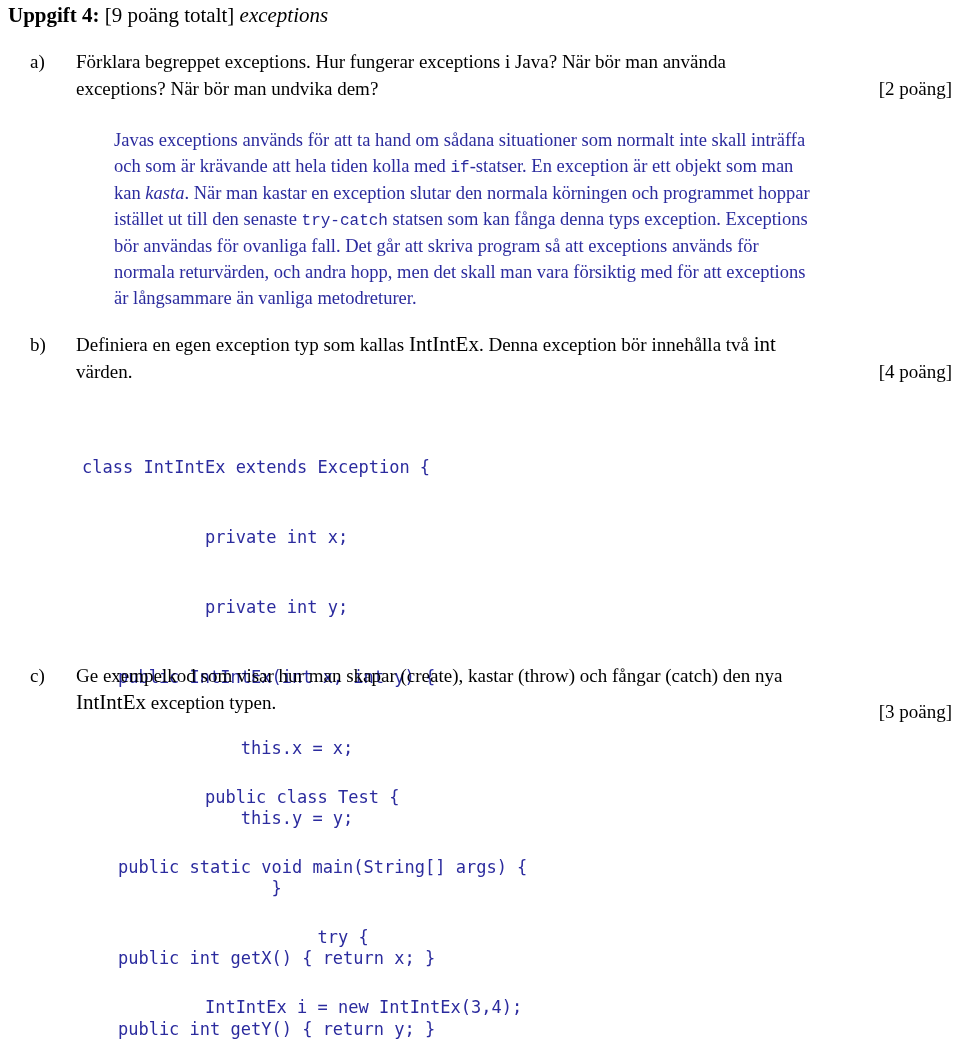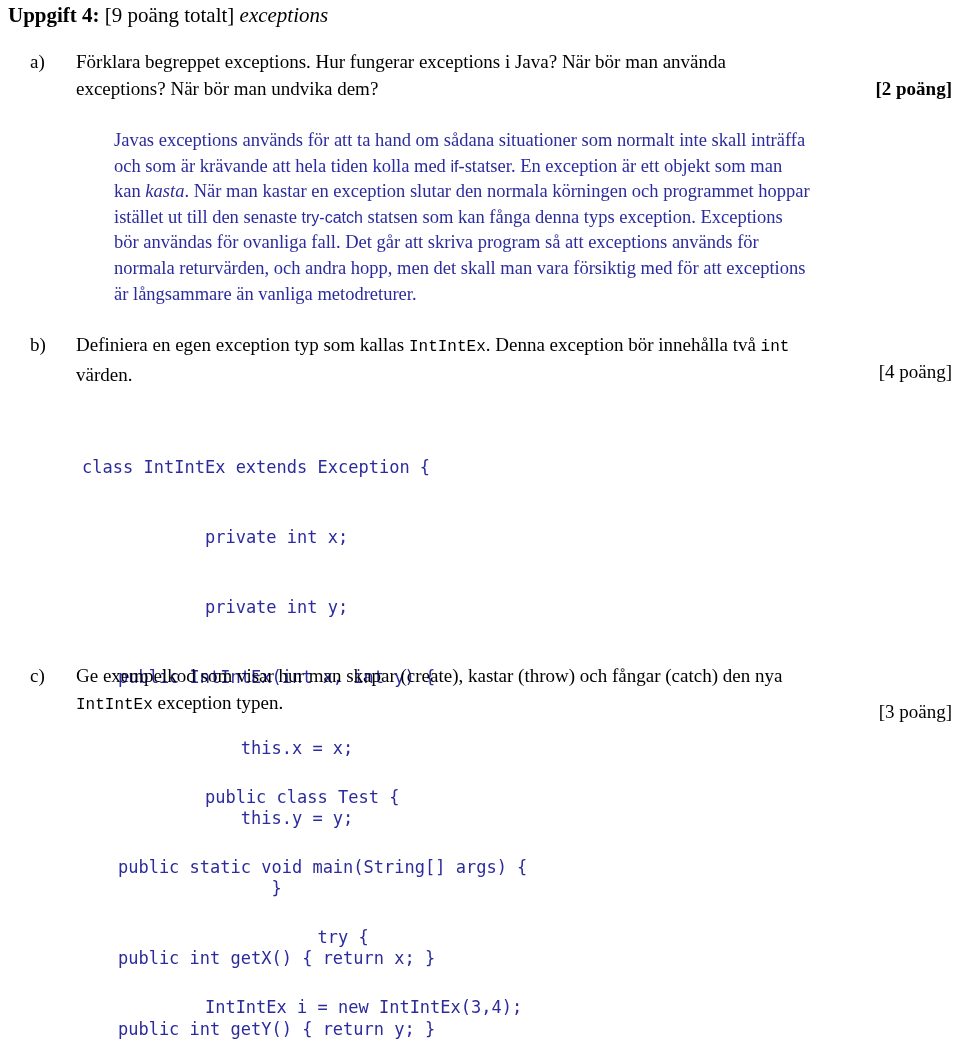--- a/index.html
+++ b/index.html
@@ -51,22 +51,22 @@
     line-height: 27px;
   }
   .q-body {
     margin-left: 46px;
     font-size: 19px;
     line-height: 27px;
     position: relative;
   }
   .q-line { display: block; white-space: nowrap; }
   .mono-inline {
-    font-family: Liberation Mono, monospace;
-    font-size: 16px;
+    font-family: Liberation Serif, serif;
+    font-size: 21px;
   }
   .points {
     position: absolute;
     right: 0px;
     font-size: 19px;
     line-height: 27px;
     white-space: nowrap;
   }
 
   
@@ -74,21 +74,21 @@
     position: absolute;
     left: 78px;
     width: 878px;
     color: #2b2b9e;
     font-size: 18.5px;
     line-height: 25.6px;
     margin-left: 36px;
   }
   .answer .a-line { display: block; white-space: nowrap; }
   .answer .mono-inline {
-    font-family: Liberation Sans, sans-serif;
+    font-family: Liberation Mono, monospace;
     font-size: 16px;
     color: #2b2b9e;
   }
   .answer .ital { font-style: italic; }
 
   
   .code-block {
     position: absolute;
     left: 77px;
     color: #2b2b9e;
@@ -107,21 +107,21 @@
   <div class="doc-title">
     <span class="t-bold">Uppgift 4:</span><span class="t-reg"> [9 poäng totalt] </span><span class="t-ital">exceptions</span>
   </div>
 
   <div class="question" style="top:48px;">
     <div class="q-marker">a)</div>
     <div class="q-body">
       <span class="q-line">Förklara begreppet exceptions. Hur fungerar exceptions i Java? När bör man använda</span>
       <span class="q-line">exceptions? När bör man undvika dem?</span>
     </div>
-    <div class="points" style="top:27px;font-weight:bold;">[2 poäng]</div>
+    <div class="points" style="top:27px;">[2 poäng]</div>
   </div>
 
   <div class="answer" style="top:128px;">
     <span class="a-line">Javas exceptions används för att ta hand om sådana situationer som normalt inte skall inträffa</span>
     <span class="a-line"><span>och som är krävande att hela tiden kolla med </span><span class="mono-inline">if</span><span>-statser. En exception är ett objekt som man</span></span>
     <span class="a-line"><span>kan </span><span class="ital">kasta</span><span>. När man kastar en exception slutar den normala körningen och programmet hoppar</span></span>
     <span class="a-line"><span>istället ut till den senaste </span><span class="mono-inline">try-catch</span><span> statsen som kan fånga denna typs exception. Exceptions</span></span>
     <span class="a-line">bör användas för ovanliga fall. Det går att skriva program så att exceptions används för</span>
     <span class="a-line">normala returvärden, och andra hopp, men det skall man vara försiktig med för att exceptions</span>
     <span class="a-line">är långsammare än vanliga metodreturer.</span>

